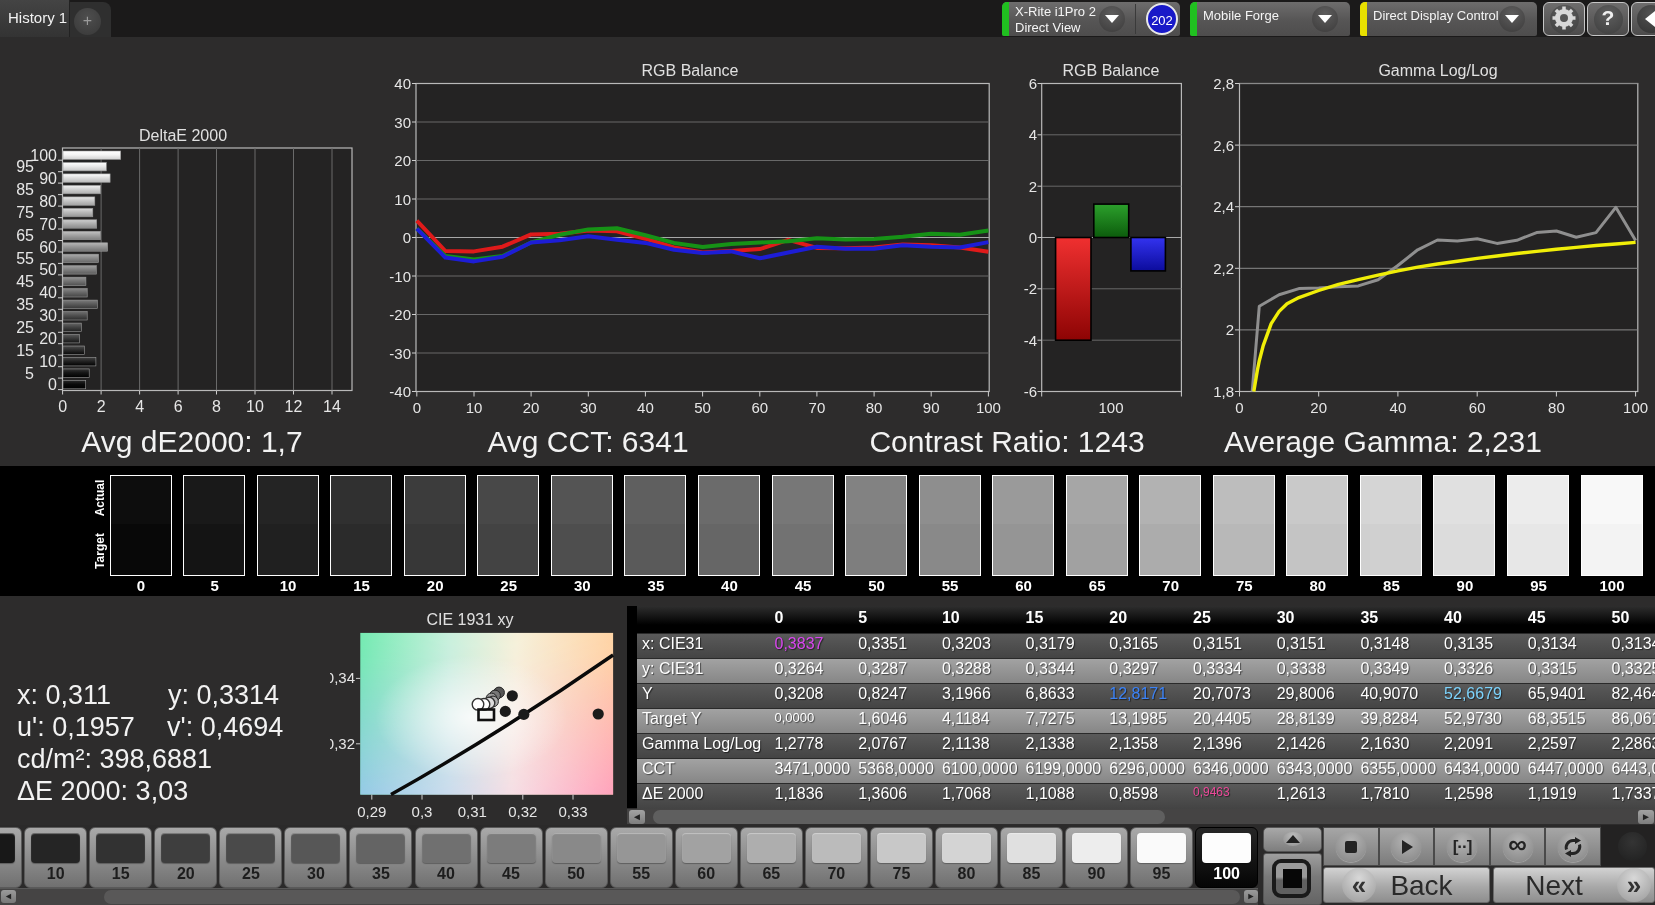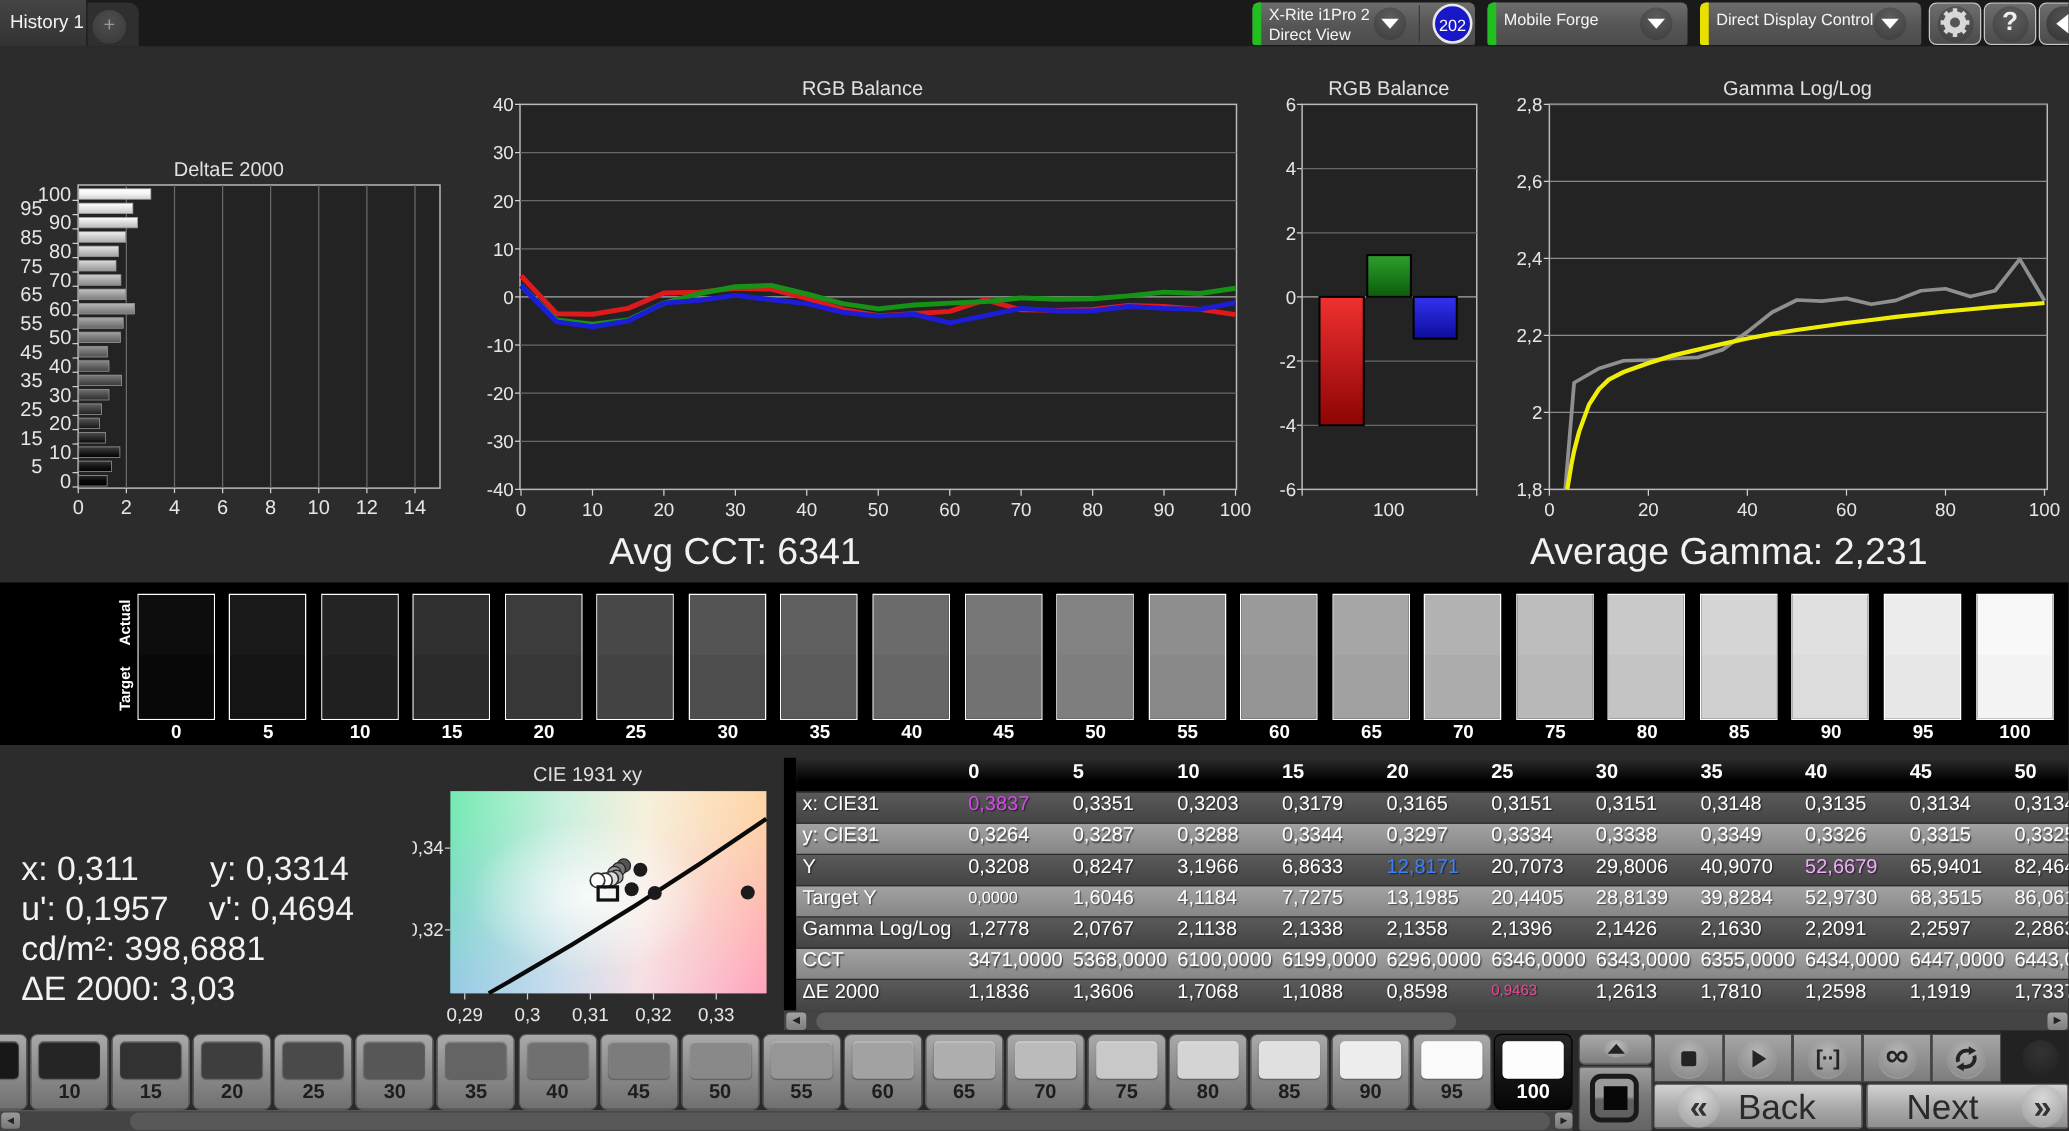--- a/index.html
+++ b/index.html
@@ -375,21 +375,23 @@
       <text x="108.7" y="354.5" fill="#e6e6e6" font-size="15" text-anchor="middle" font-family="&quot;Liberation Sans&quot;, sans-serif">20</text>
       <line x1="187.9" y1="333.5" x2="187.9" y2="338.5" stroke="#cfcfcf" stroke-width="1"></line>
       <text x="187.9" y="354.5" fill="#e6e6e6" font-size="15" text-anchor="middle" font-family="&quot;Liberation Sans&quot;, sans-serif">40</text>
       <line x1="267.2" y1="333.5" x2="267.2" y2="338.5" stroke="#cfcfcf" stroke-width="1"></line>
       <text x="267.2" y="354.5" fill="#e6e6e6" font-size="15" text-anchor="middle" font-family="&quot;Liberation Sans&quot;, sans-serif">60</text>
       <line x1="346.4" y1="333.5" x2="346.4" y2="338.5" stroke="#cfcfcf" stroke-width="1"></line>
       <text x="346.4" y="354.5" fill="#e6e6e6" font-size="15" text-anchor="middle" font-family="&quot;Liberation Sans&quot;, sans-serif">80</text>
       <line x1="425.6" y1="333.5" x2="425.6" y2="338.5" stroke="#cfcfcf" stroke-width="1"></line>
       <text x="425.6" y="354.5" fill="#e6e6e6" font-size="15" text-anchor="middle" font-family="&quot;Liberation Sans&quot;, sans-serif">100</text>
     </svg>
+<div style="position:absolute;left:0;top:425px;width:384px;text-align:center;color:#f2f2f2;font-size:30px">Avg dE2000: 1,7</div>
 <div style="position:absolute;left:396px;top:425px;width:384px;text-align:center;color:#f2f2f2;font-size:30px">Avg CCT: 6341</div>
+<div style="position:absolute;left:815px;top:425px;width:384px;text-align:center;color:#f2f2f2;font-size:30px">Contrast Ratio: 1243</div>
 <div style="position:absolute;left:1158px;top:425px;width:384px;text-align:right;color:#f2f2f2;font-size:30px">Average Gamma: 2,231</div>
 <div style="position:absolute;left:0;top:466px;width:1655px;height:130px;background:#000"></div>
     <div style="position:absolute;left:92px;top:470px;width:16px;height:56px;display:flex;align-items:center;justify-content:center">
       <span style="transform:rotate(-90deg);color:#fff;font-size:12px;font-weight:bold;white-space:nowrap">Actual</span>
     </div>
     <div style="position:absolute;left:92px;top:523px;width:16px;height:56px;display:flex;align-items:center;justify-content:center">
       <span style="transform:rotate(-90deg);color:#fff;font-size:12px;font-weight:bold;white-space:nowrap">Target</span>
     </div>
     <div style="position:absolute;left:109.5px;top:475px;width:60px;height:99px;border:1.5px solid #fff">
       <div style="width:100%;height:48%;background:rgb(13,13,13)"></div>
@@ -604,21 +606,21 @@
       <div style="position:absolute;left:10px;top:77px;width:1018px;height:25px;background:linear-gradient(#5a5a5a,#434343);border-top:1px solid #2a2a2a"></div>
       <div style="position:absolute;left:15px;top:79px;color:#fff;font-size:16px;text-shadow:1px 1px 1px rgba(0,0,0,.55)">Y</div>
       <div style="position:absolute;left:147.5px;top:79px;color:#fff;font-size:16px;white-space:nowrap;text-shadow:1px 1px 1px rgba(0,0,0,.55)">0,3208</div>
       <div style="position:absolute;left:231.2px;top:79px;color:#fff;font-size:16px;white-space:nowrap;text-shadow:1px 1px 1px rgba(0,0,0,.55)">0,8247</div>
       <div style="position:absolute;left:314.9px;top:79px;color:#fff;font-size:16px;white-space:nowrap;text-shadow:1px 1px 1px rgba(0,0,0,.55)">3,1966</div>
       <div style="position:absolute;left:398.6px;top:79px;color:#fff;font-size:16px;white-space:nowrap;text-shadow:1px 1px 1px rgba(0,0,0,.55)">6,8633</div>
       <div style="position:absolute;left:482.3px;top:79px;color:#3b82f6;font-size:16px;white-space:nowrap;text-shadow:1px 1px 1px rgba(0,0,0,.55)">12,8171</div>
       <div style="position:absolute;left:566.0px;top:79px;color:#fff;font-size:16px;white-space:nowrap;text-shadow:1px 1px 1px rgba(0,0,0,.55)">20,7073</div>
       <div style="position:absolute;left:649.7px;top:79px;color:#fff;font-size:16px;white-space:nowrap;text-shadow:1px 1px 1px rgba(0,0,0,.55)">29,8006</div>
       <div style="position:absolute;left:733.4px;top:79px;color:#fff;font-size:16px;white-space:nowrap;text-shadow:1px 1px 1px rgba(0,0,0,.55)">40,9070</div>
-      <div style="position:absolute;left:817.1px;top:79px;color:#f0abfc;font-size:16px;white-space:nowrap;text-shadow:1px 1px 1px rgba(0,0,0,.55)">52,6679</div>
+      <div style="position:absolute;left:817.1px;top:79px;color:#7dd3fc;font-size:16px;white-space:nowrap;text-shadow:1px 1px 1px rgba(0,0,0,.55)">52,6679</div>
       <div style="position:absolute;left:900.8px;top:79px;color:#fff;font-size:16px;white-space:nowrap;text-shadow:1px 1px 1px rgba(0,0,0,.55)">65,9401</div>
       <div style="position:absolute;left:984.5px;top:79px;color:#fff;font-size:16px;white-space:nowrap;text-shadow:1px 1px 1px rgba(0,0,0,.55)">82,4643</div>
       <div style="position:absolute;left:10px;top:102px;width:1018px;height:25px;background:linear-gradient(#a2a2a2,#858585);border-top:1px solid #2a2a2a"></div>
       <div style="position:absolute;left:15px;top:104px;color:#fff;font-size:16px;text-shadow:1px 1px 1px rgba(0,0,0,.55)">Target Y</div>
       <div style="position:absolute;left:147.5px;top:104px;color:#fff;font-size:13px;white-space:nowrap;text-shadow:1px 1px 1px rgba(0,0,0,.55)">0,0000</div>
       <div style="position:absolute;left:231.2px;top:104px;color:#fff;font-size:16px;white-space:nowrap;text-shadow:1px 1px 1px rgba(0,0,0,.55)">1,6046</div>
       <div style="position:absolute;left:314.9px;top:104px;color:#fff;font-size:16px;white-space:nowrap;text-shadow:1px 1px 1px rgba(0,0,0,.55)">4,1184</div>
       <div style="position:absolute;left:398.6px;top:104px;color:#fff;font-size:16px;white-space:nowrap;text-shadow:1px 1px 1px rgba(0,0,0,.55)">7,7275</div>
       <div style="position:absolute;left:482.3px;top:104px;color:#fff;font-size:16px;white-space:nowrap;text-shadow:1px 1px 1px rgba(0,0,0,.55)">13,1985</div>
       <div style="position:absolute;left:566.0px;top:104px;color:#fff;font-size:16px;white-space:nowrap;text-shadow:1px 1px 1px rgba(0,0,0,.55)">20,4405</div>

